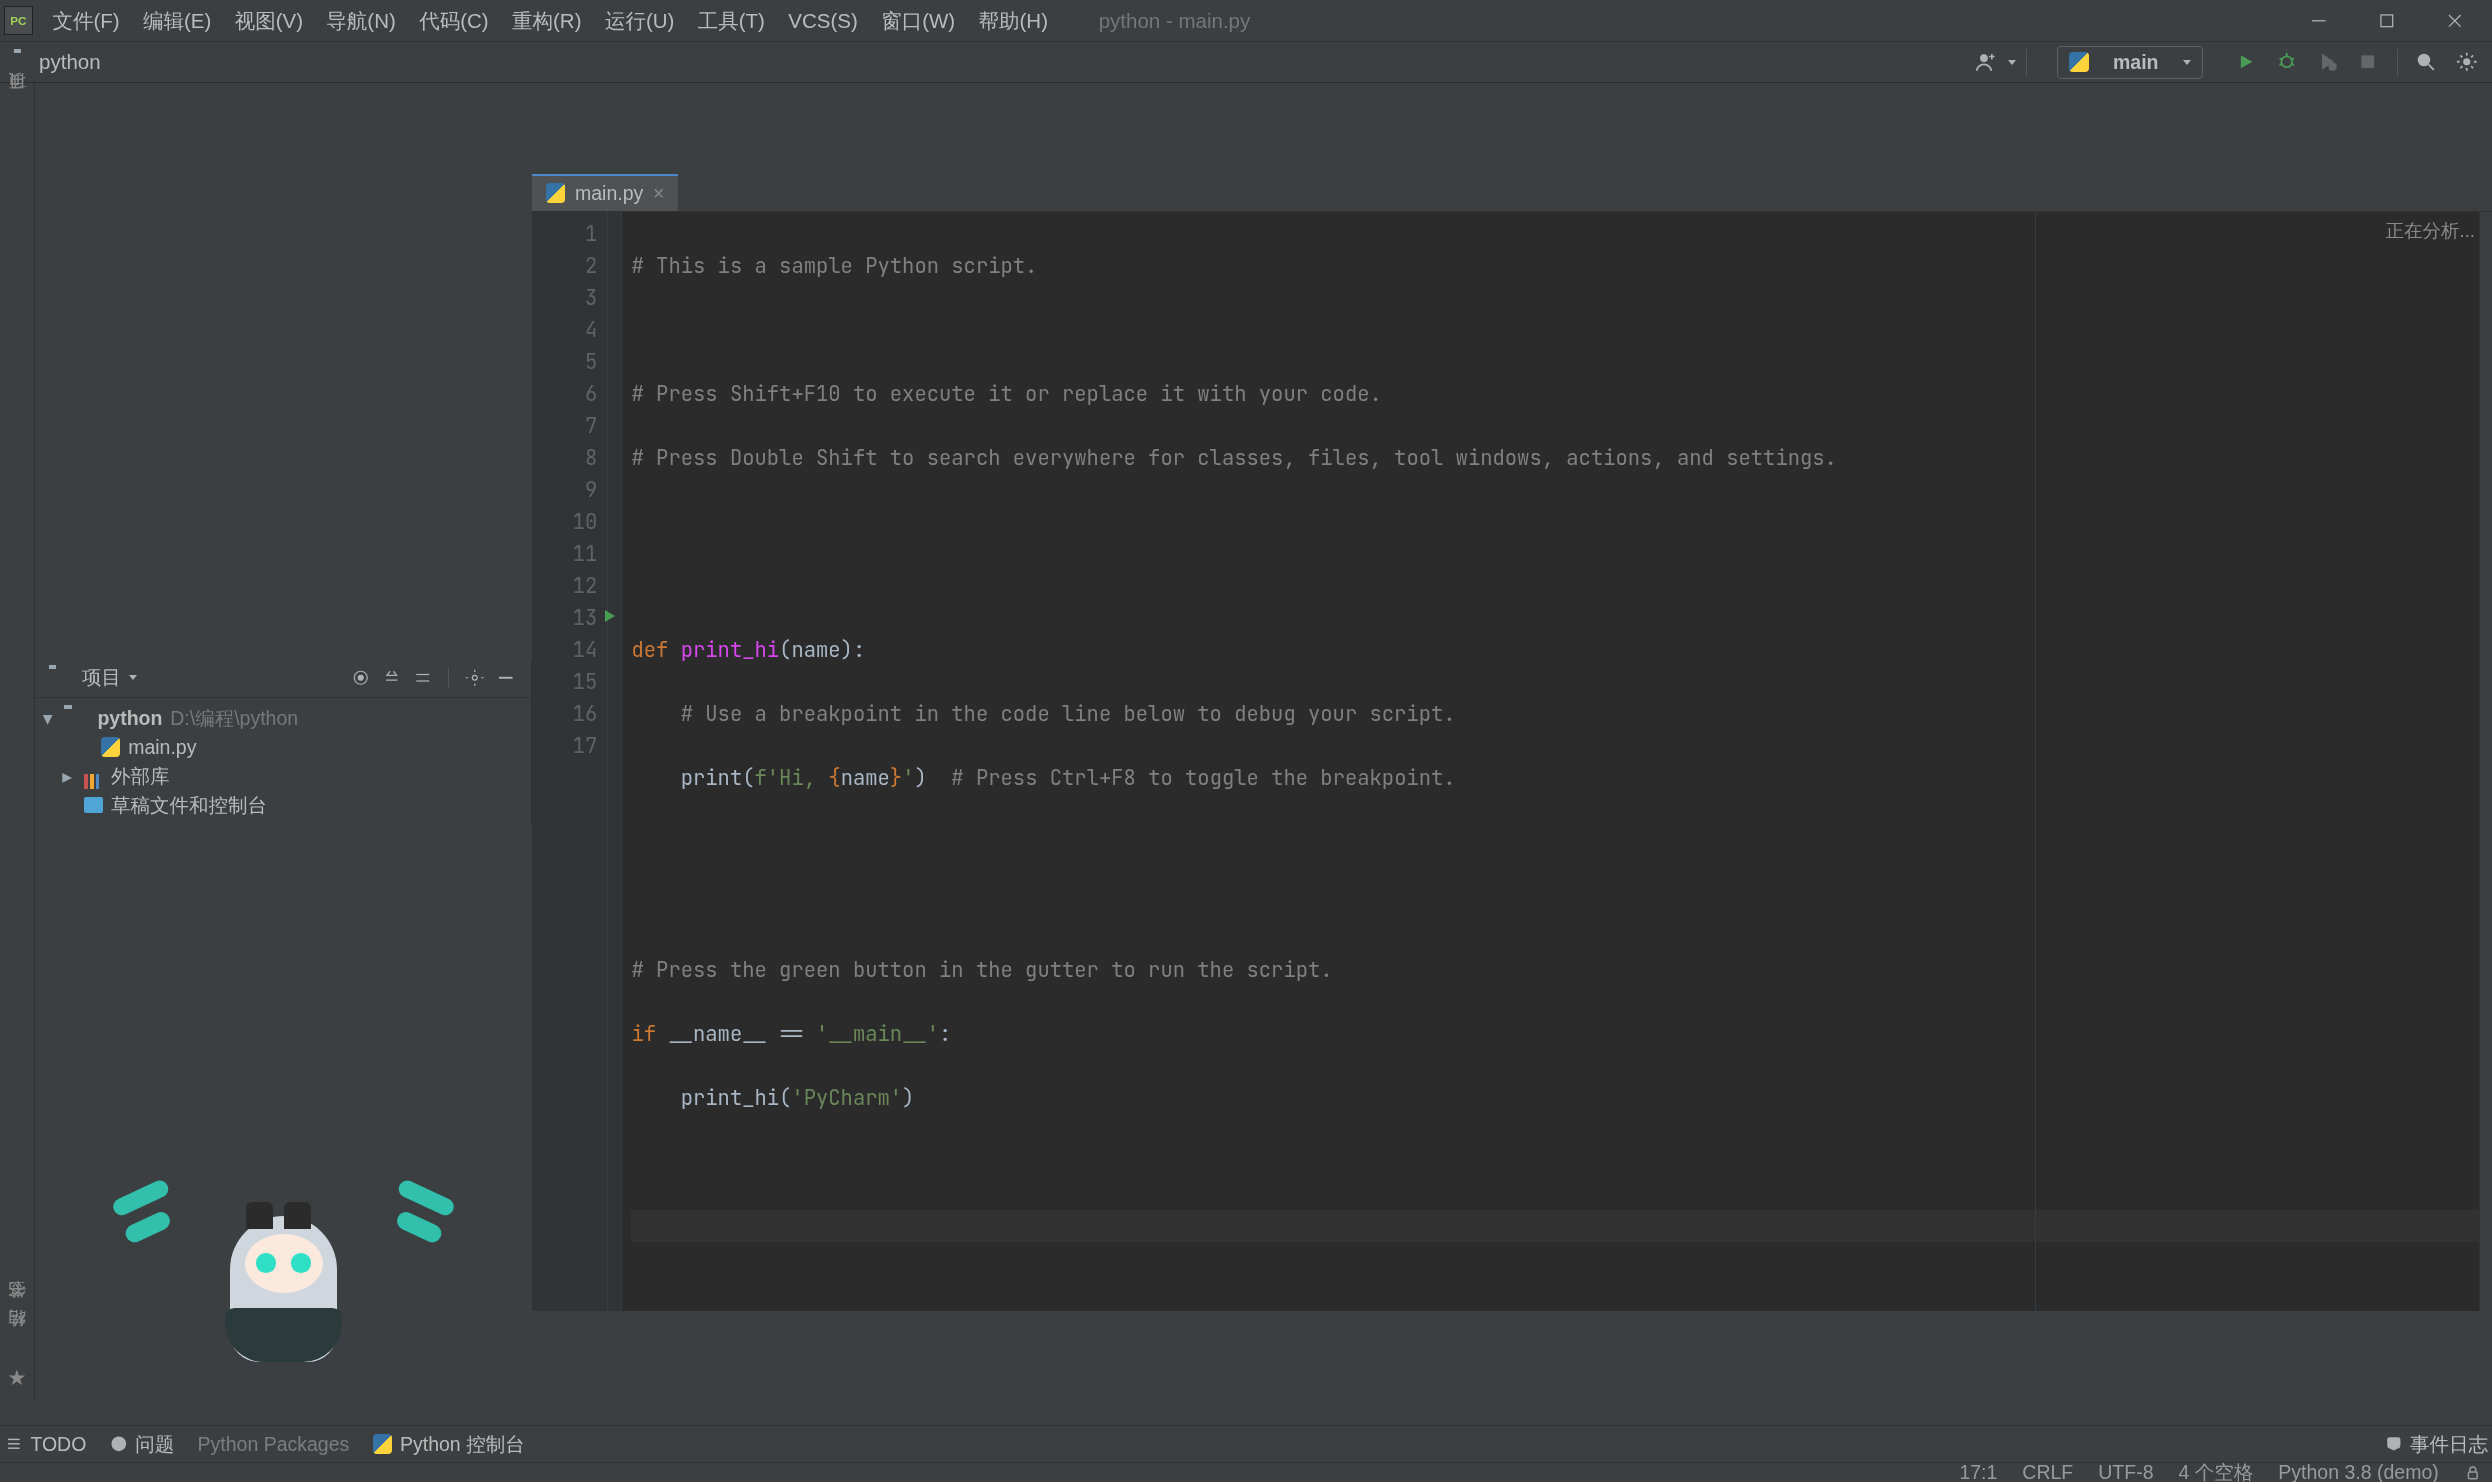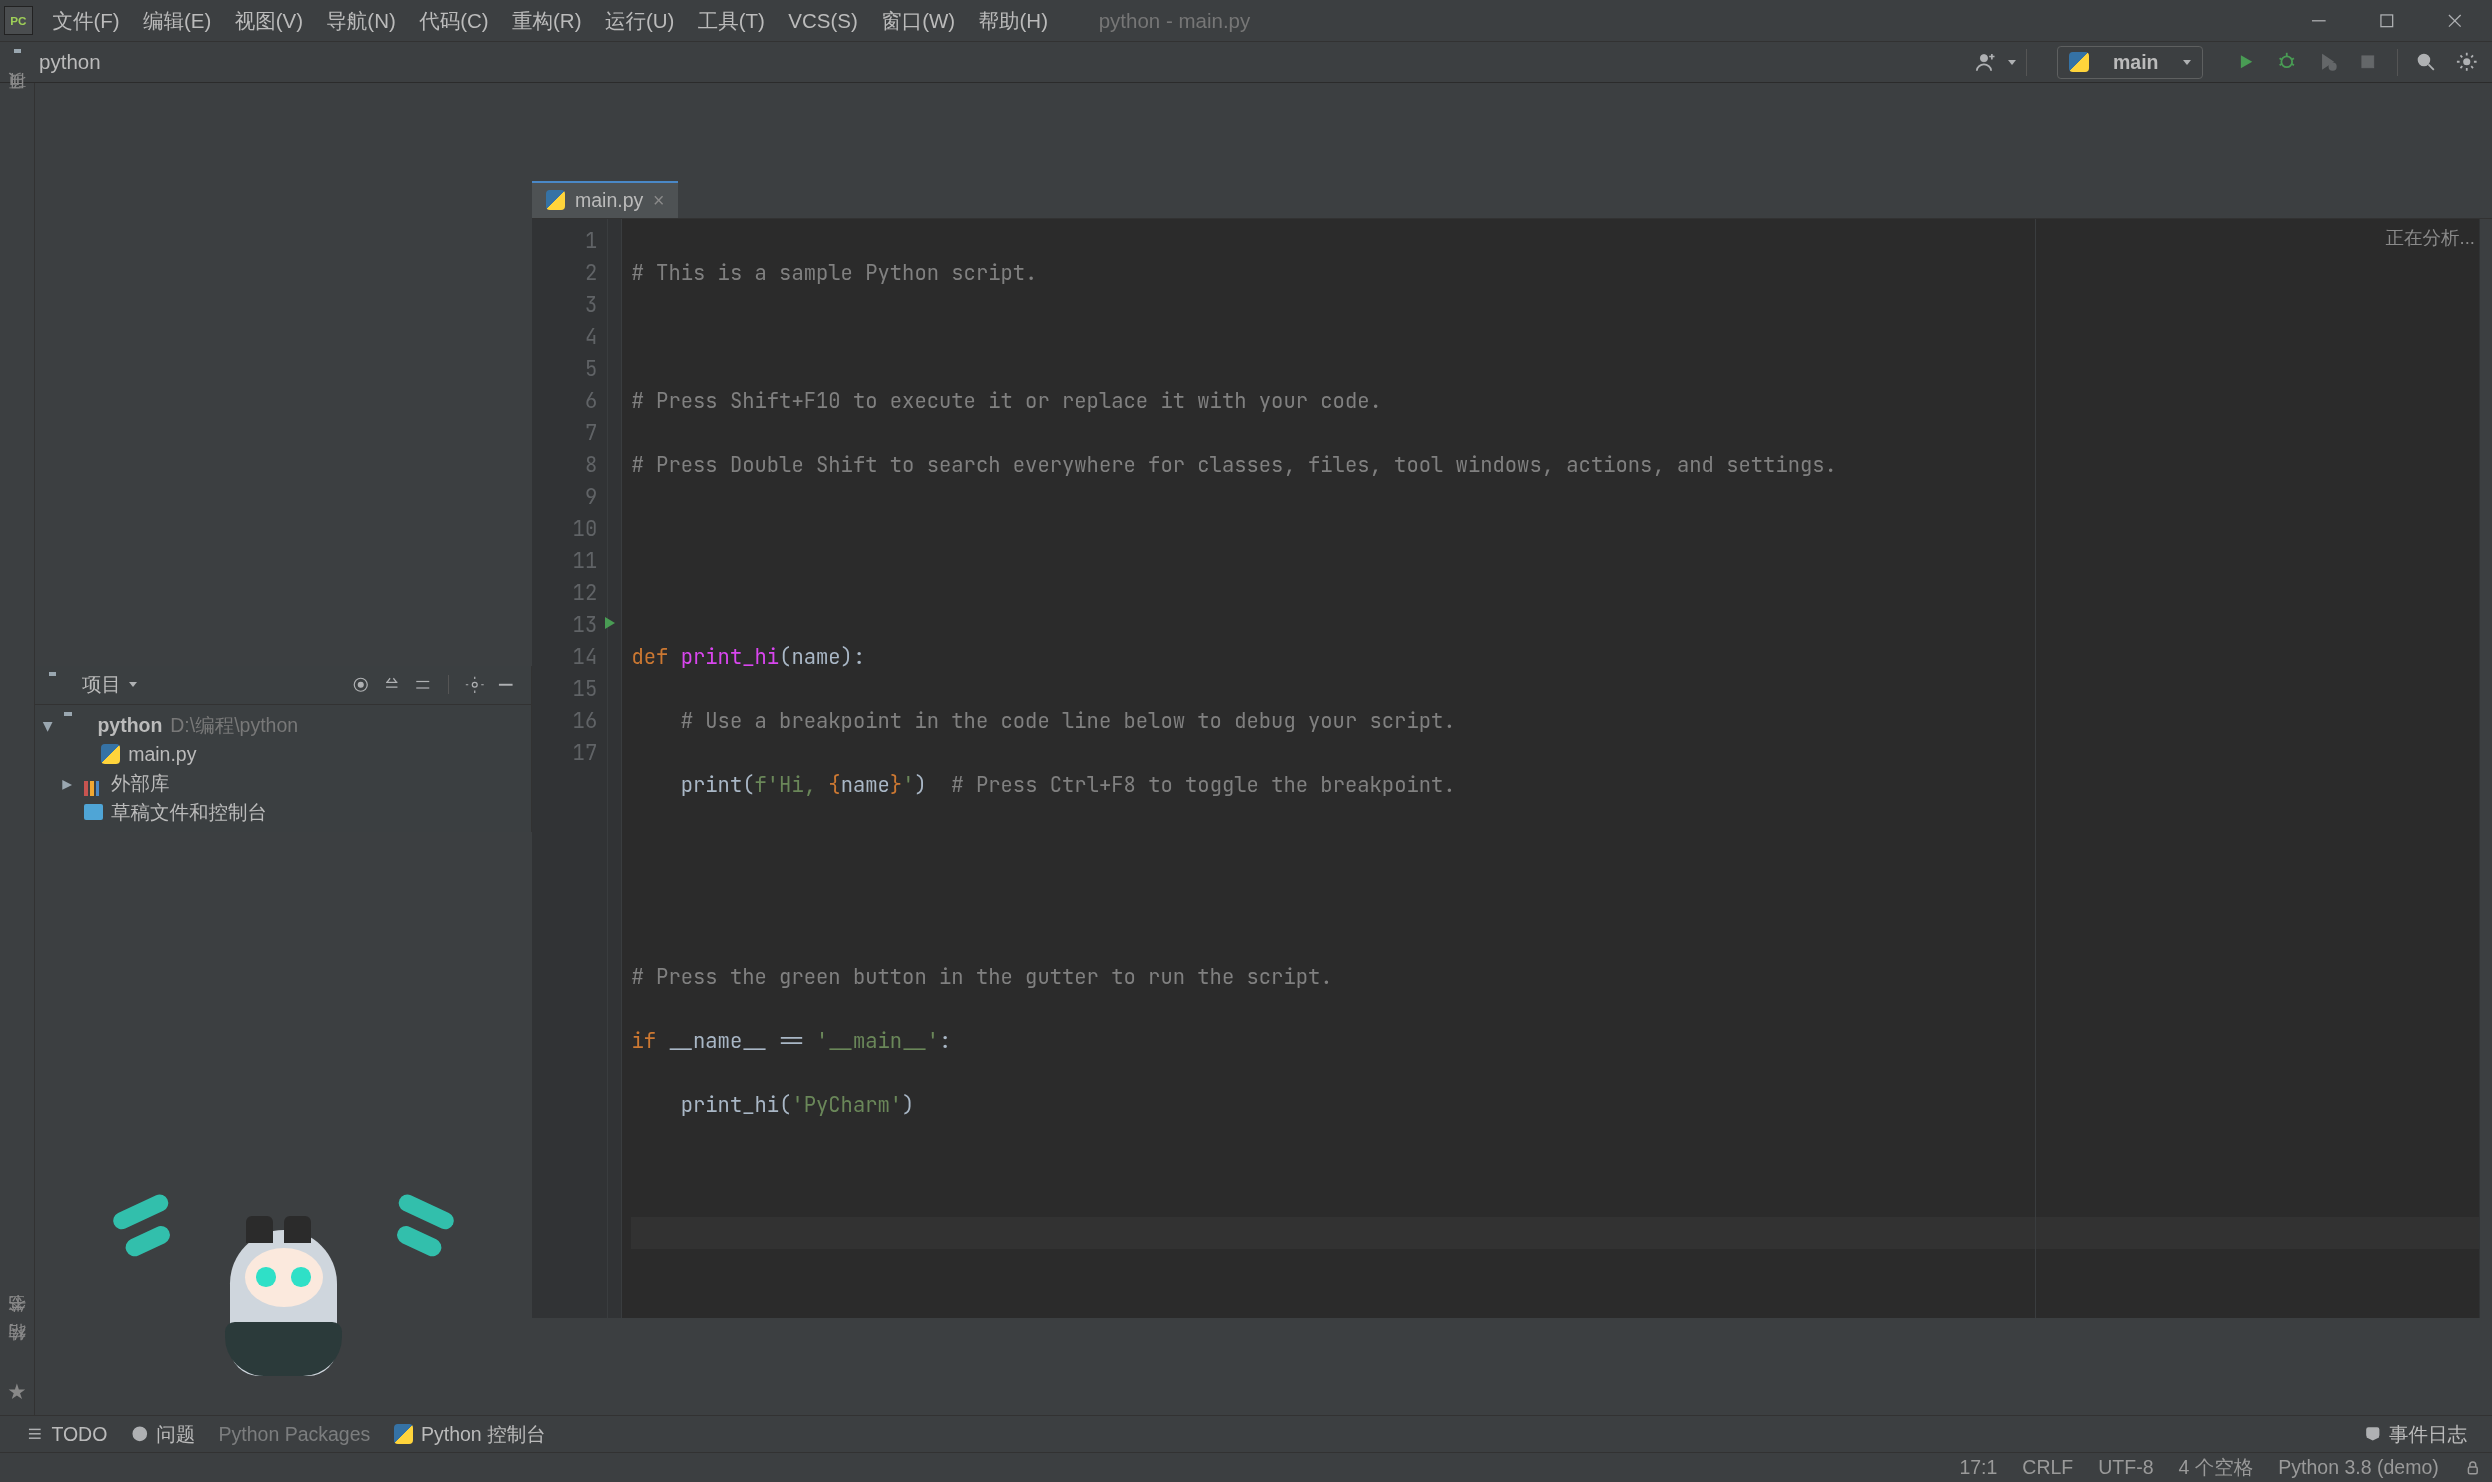--- a/index.html
+++ b/index.html
@@ -202,29 +202,30 @@
     position:absolute; top:39px; bottom:0; left: calc(100% - 458px);
     width:1px; background:#3a3d3f;
   }
   
   .bottom-bar {
     height:37px;
     display:flex; align-items:center;
     background:#3c3f41;
     border-top:1px solid #323232;
     font-size:19.5px;
-    padding:0 26px;
+    padding:0 5px;
     gap:23.4px;
+    margin-top:24px;
   }
   .bt-item { display:flex; align-items:center; gap:7.8px; color:#bbbbbb; cursor:default;}
   .bt-item svg { stroke:#afb1b3; fill:#afb1b3; }
   .bottom-bar .sp { flex:1; }
   
   .statusbar {
-    height:30px;
+    height:20px;
     display:flex; align-items:center; justify-content:flex-end;
     gap:25px;
     background:#3c3f41;
     border-top:1px solid #323232;
     font-size:19.5px; color:#9a9a9a;
     padding:0 11.7px;
   }
   .lock-icon { width:17.6px; height:17.6px; }
   
   .mascot {

